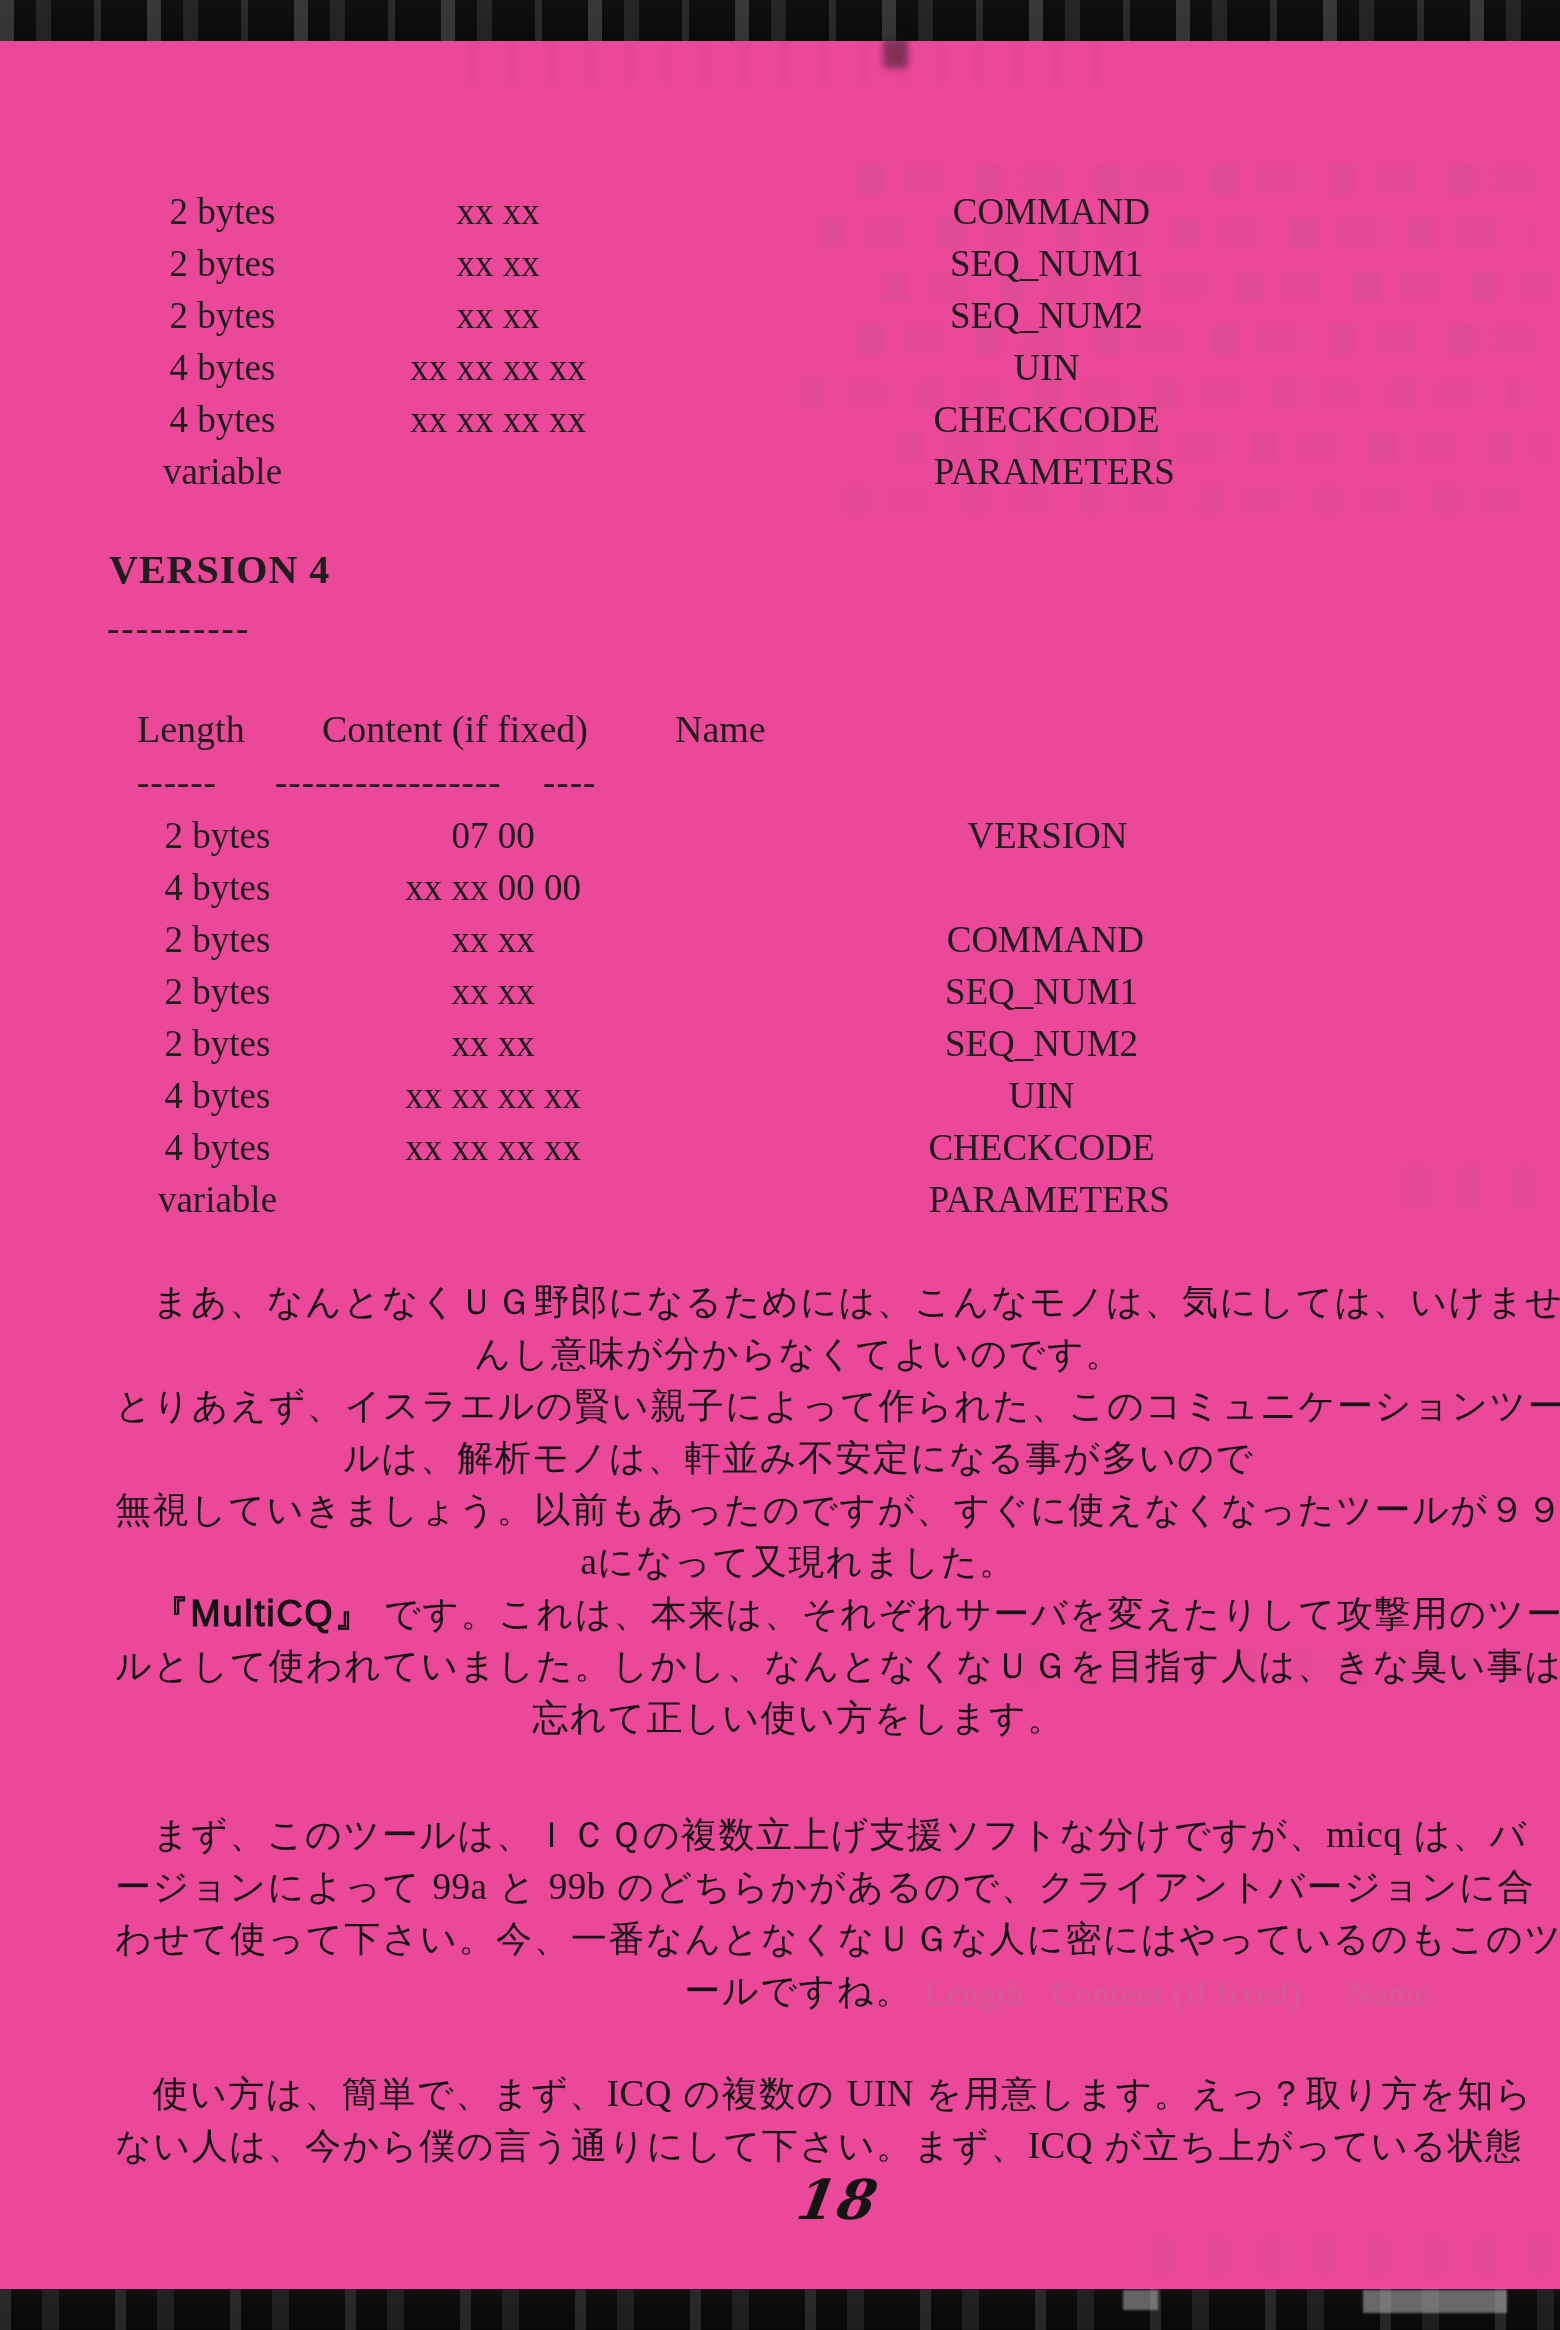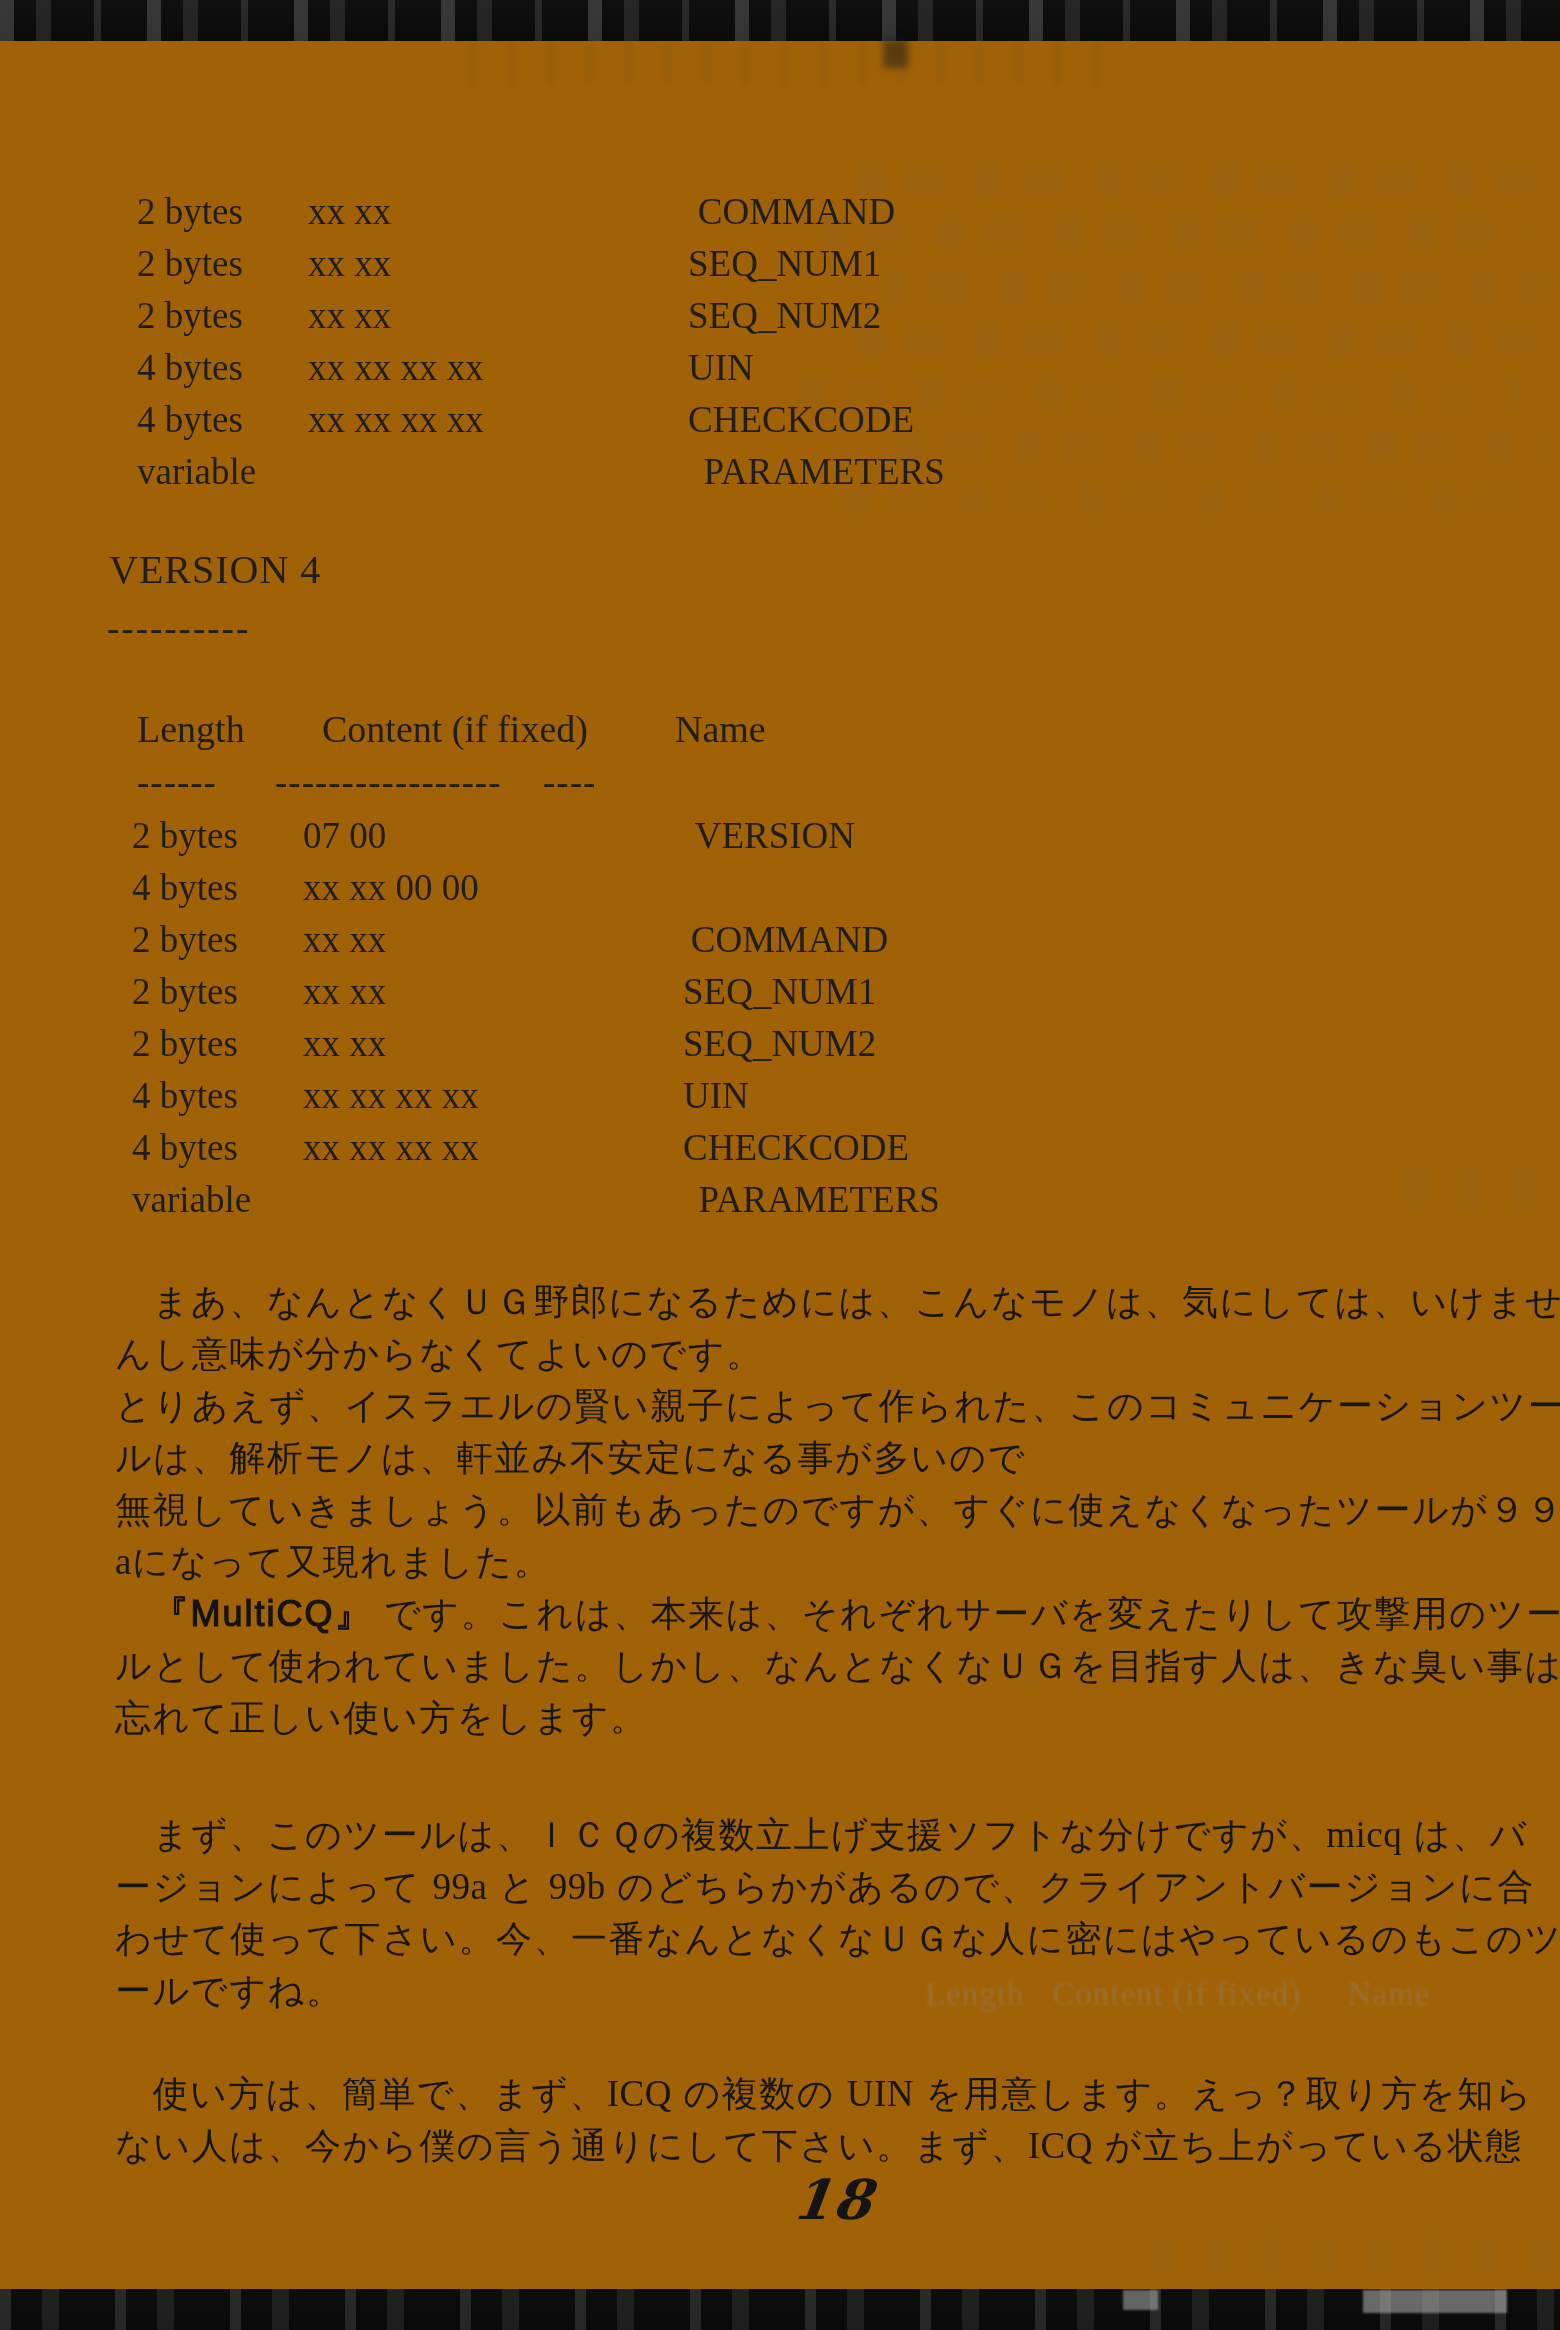--- a/index.html
+++ b/index.html
@@ -1,20 +1,21 @@
 <!DOCTYPE html>
 <html><head>
 <meta charset="utf-8">
 <style>
   html,body{margin:0;padding:0;background:#555;}
   .page{
     position:relative; width:1560px; height:2331px;
-    background:#a16207; overflow:hidden;
+    background:#ec4899; overflow:hidden;
     font-family:"Liberation Serif","DejaVu Serif",serif;
     color:#1e1e1e;
+    text-align:center;
   }
   
   .bar{position:absolute; left:0; width:1560px; background:#0c0c0c;}
   .bar-top{top:0; height:41px;
     background-image:
       repeating-linear-gradient(90deg, rgba(160,160,160,.28) 0 13.7px, rgba(0,0,0,0) 13.7px 36px,
         rgba(120,120,120,.22) 36px 51px, rgba(0,0,0,0) 51px 94px, rgba(200,200,200,.15) 94px 101px, rgba(0,0,0,0) 101px 147px),
       linear-gradient(#101010,#0a0a0a);}
   .bar-bottom{top:2347; top:2289px; height:42px;
     background-image:
@@ -51,21 +52,21 @@
   .t1{left:137px; top:185px; width:1268px;}
   .t2{left:132px; top:809px; width:1268px;}
   .prow{display:grid; grid-template-columns:171px 380px auto; height:52px; align-items:center;
     font-size:37px; white-space:nowrap;}
   .t1 .prow:nth-child(1) .cname{margin-left:9.8px;}
   .t1 .prow:nth-child(6) .cname{margin-left:15.6px;}
   .t2 .prow:nth-child(1) .cname{margin-left:11.7px;}
   .t2 .prow:nth-child(3) .cname{margin-left:7.8px;}
   .t2 .prow:nth-child(8) .cname{margin-left:15.6px;}
 
-  .sec-title{position:absolute; left:109px; top:546px; font-size:40px; letter-spacing:1px; font-weight:normal; margin:0;}
+  .sec-title{position:absolute; left:109px; top:546px; font-size:40px; letter-spacing:1px; font-weight:bold; margin:0;}
   .sec-dash{position:absolute; left:107px; top:607px; font-size:37px; letter-spacing:2px;}
 
   .t2head{position:absolute; top:707px; left:0; width:1444px; height:55px; font-size:38px;}
   .t2head .h-length{position:absolute; left:137px;}
   .t2head .h-content{position:absolute; left:322px;}
   .t2head .h-name{position:absolute; left:675px;}
   .t2dash{position:absolute; top:761px; left:0; width:1560px; height:49px; font-size:37px; letter-spacing:1px;}
   .t2dash .d1{position:absolute; left:137px;}
   .t2dash .d2{position:absolute; left:275px;}
   .t2dash .d3{position:absolute; left:543px;}

